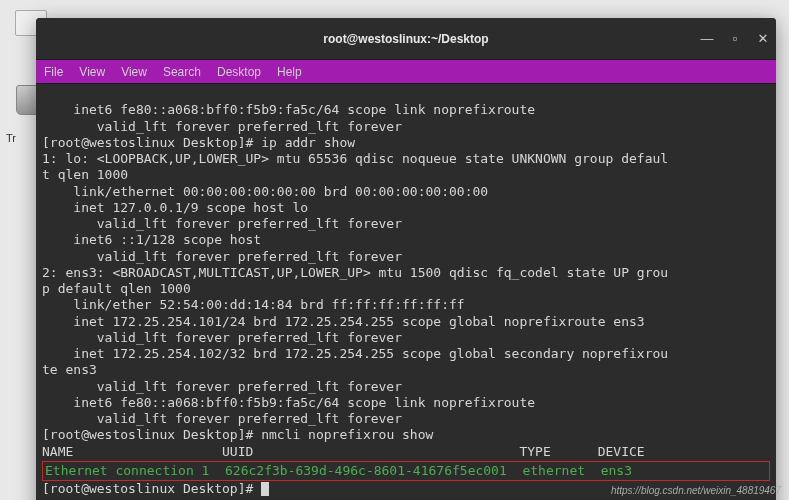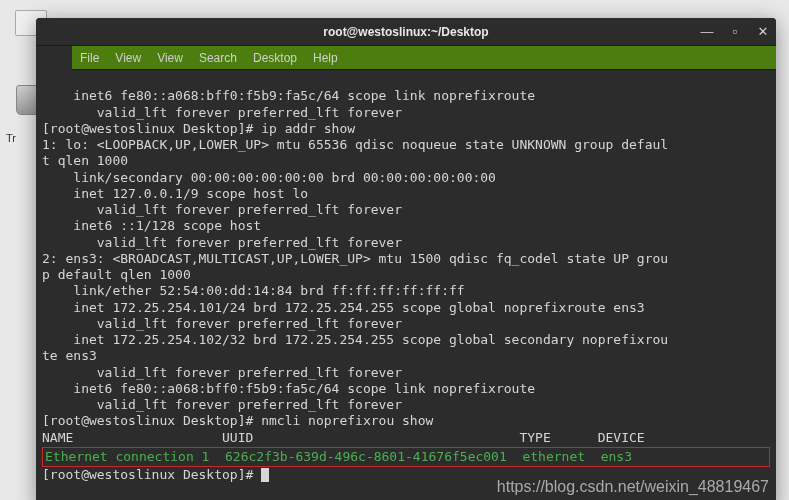--- a/index.html
+++ b/index.html
@@ -33,35 +33,36 @@
       border: 1px solid #888;
     }
     .trash-lbl {
       position: absolute;
       top: 132px; left: 6px;
       font-size: 11px;
       color: #333;
     }
     .watermark {
       position: absolute;
-      bottom: 4px; right: 20px;
-      font-size: 16px;
+      bottom: 4px; right: 8px;
+      font-size: 10px;
       color: #aaa;
+      font-style: italic;
     }
     .terminal {
       position: absolute;
       top: 18px; left: 36px;
       width: 740px;
       background: #2c2c2c;
       border-radius: 4px;
       box-shadow: 0 4px 20px rgba(0,0,0,0.4);
       overflow: hidden;
     }
     .titlebar {
-      height: 28px;
+      height: 42px;
       background: #2c2c2c;
       display: flex;
       align-items: center;
       justify-content: center;
       position: relative;
       border-bottom: 1px solid #1a1a1a;
     }
     .title-text {
       color: #e8e8e8;
       font-size: 12px;
@@ -78,27 +79,26 @@
       width: 14px; height: 14px;
       display: flex;
       align-items: center;
       justify-content: center;
       color: #ccc;
       font-size: 13px;
       cursor: pointer;
     }
     .menubar {
       height: 24px;
-      background: #4d7c0f;
+      background: #a21caf;
       display: flex;
       align-items: center;
       padding: 0 8px;
       gap: 16px;
       border-bottom: 1px solid #1a1a1a;
-      margin-left: 36px;
     }
     .menu-item {
       color: #d0d0d0;
       font-size: 12px;
       cursor: pointer;
     }
     .term-body {
       background: #2c2c2c;
       padding: 2px 6px 8px 6px;
       font-family: "DejaVu Sans Mono", Consolas, monospace;
@@ -147,21 +147,21 @@
     <span class="menu-item">Desktop</span>
     <span class="menu-item">Help</span>
   </div>
 
   <div class="term-body">
 <span>    inet6 fe80::a068:bff0:f5b9:fa5c/64 scope link noprefixroute</span>
 <span>       valid_lft forever preferred_lft forever</span>
 <span>[root@westoslinux Desktop]# </span><span>ip addr show</span>
 <span>1: lo: &lt;LOOPBACK,UP,LOWER_UP&gt; mtu 65536 qdisc noqueue state UNKNOWN group defaul</span>
 <span>t qlen 1000</span>
-<span>    link/secondary 00:00:00:00:00:00 brd 00:00:00:00:00:00</span>
+<span>    link/ethernet 00:00:00:00:00:00 brd 00:00:00:00:00:00</span>
 <span>    inet 127.0.0.1/9 scope host lo</span>
 <span>       valid_lft forever preferred_lft forever</span>
 <span>    inet6 ::1/128 scope host</span>
 <span>       valid_lft forever preferred_lft forever</span>
 <span>2: ens3: &lt;BROADCAST,MULTICAST,UP,LOWER_UP&gt; mtu 1500 qdisc fq_codel state UP grou</span>
 <span>p default qlen 1000</span>
 <span>    link/ether 52:54:00:dd:14:84 brd ff:ff:ff:ff:ff:ff</span>
 <span>    inet 172.25.254.101/24 brd 172.25.254.255 scope global noprefixroute ens3</span>
 <span>       valid_lft forever preferred_lft forever</span>
 <span>    inet 172.25.254.102/32 brd 172.25.254.255 scope global secondary noprefixrou</span>

